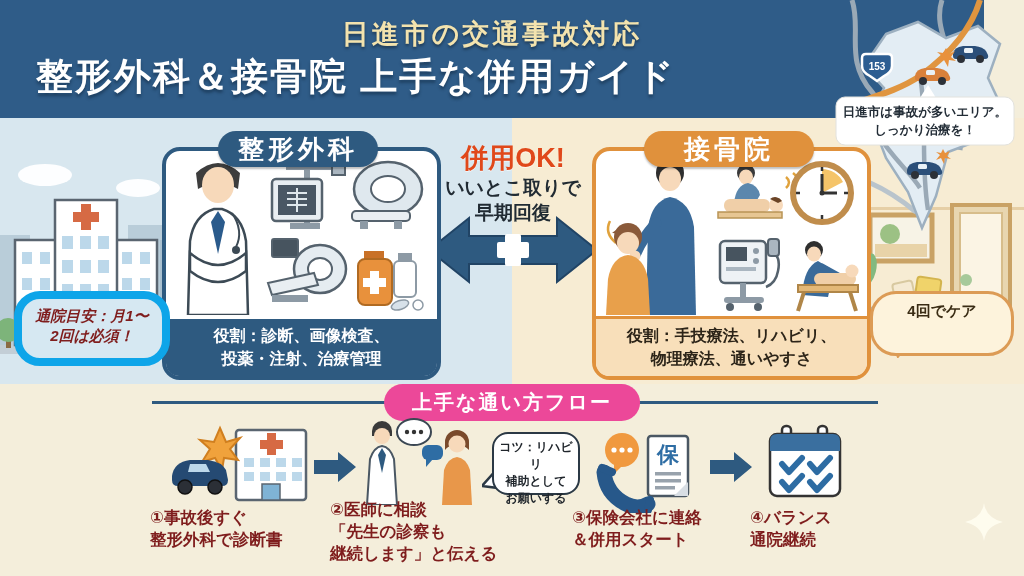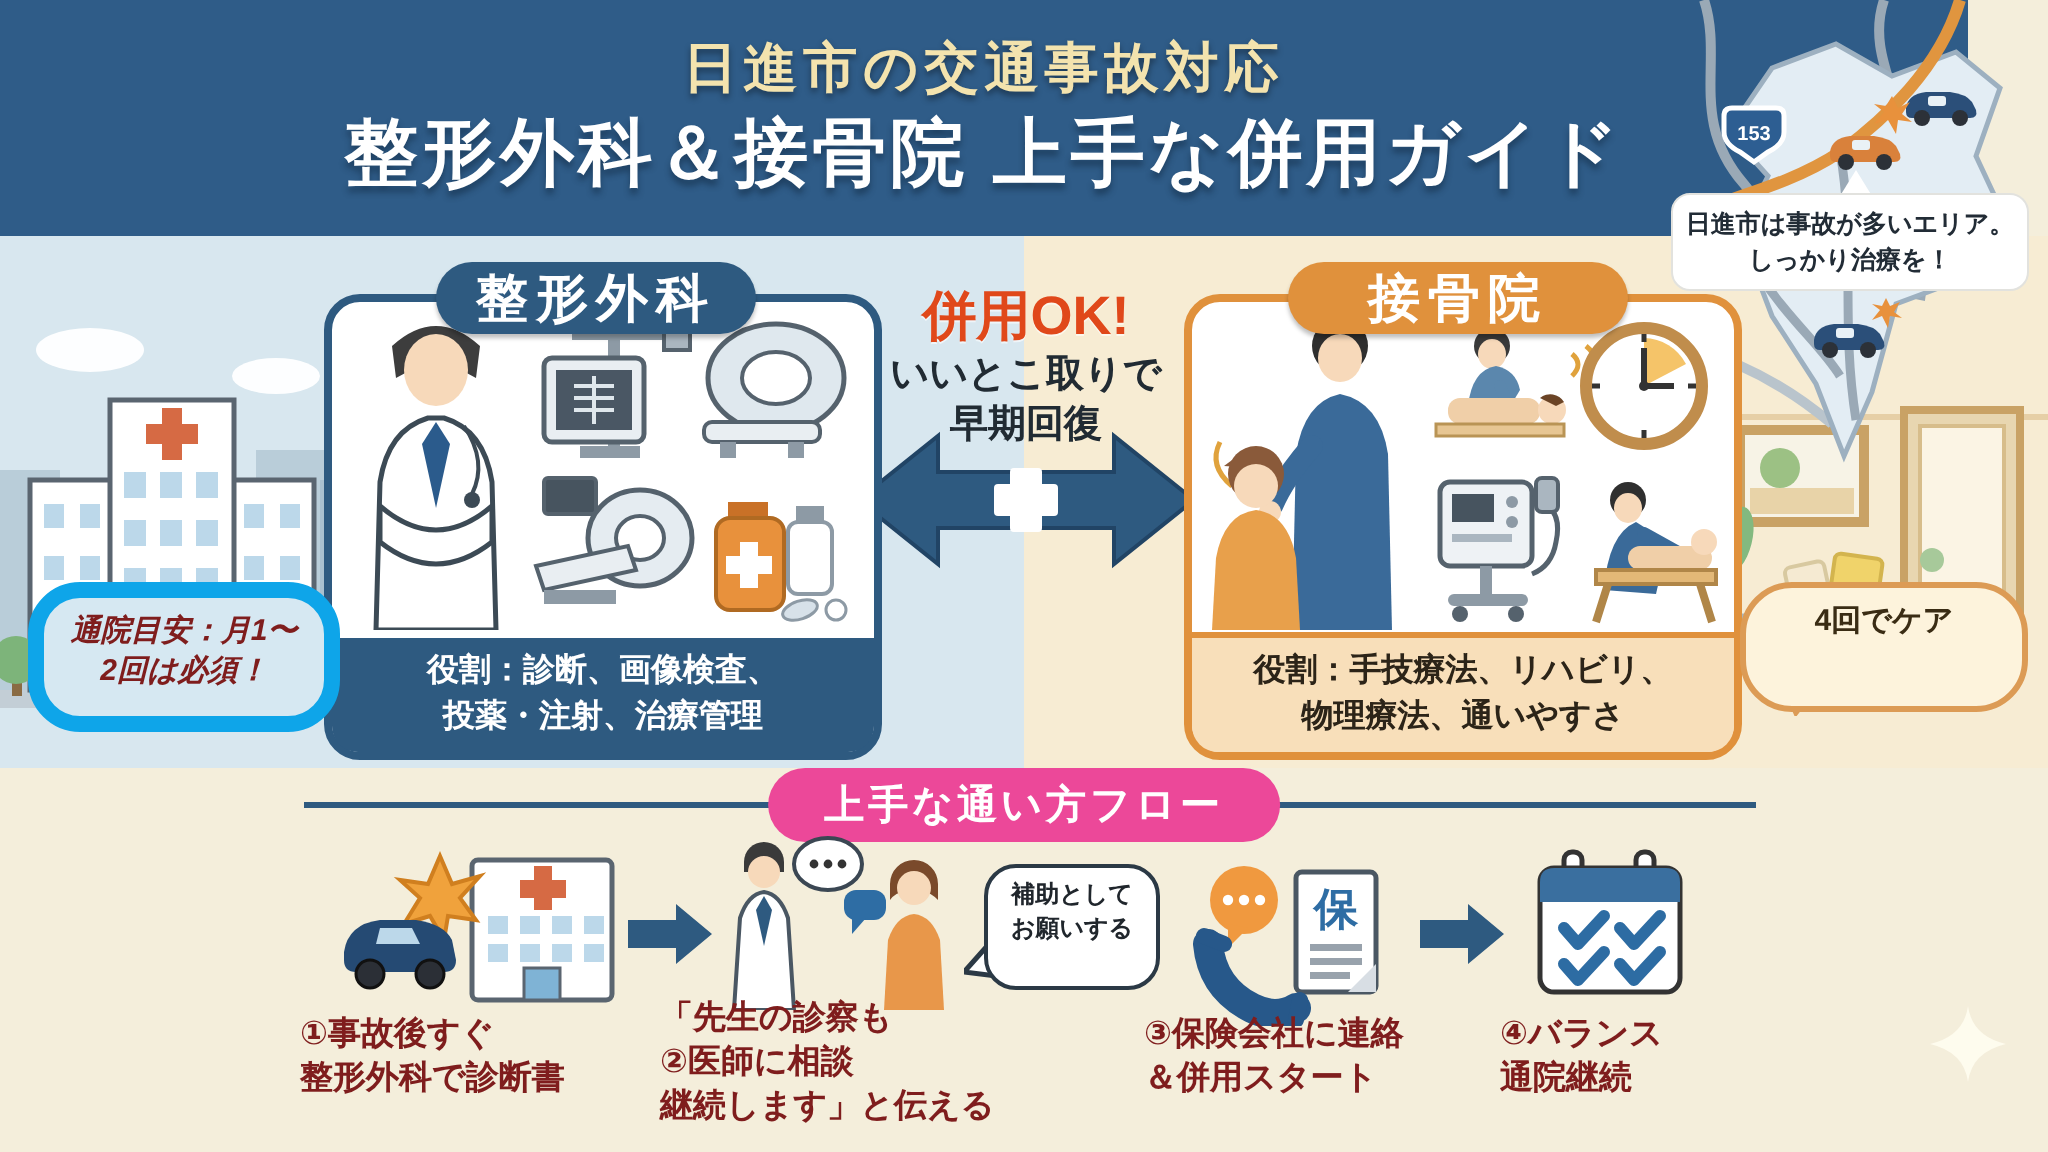--- a/index.html
+++ b/index.html
@@ -4,23 +4,23 @@
 <style>
   html,body{margin:0;padding:0;background:#fff;}
   .stage{position:relative;width:1024px;height:576px;overflow:hidden;
          font-family:"Liberation Sans","DejaVu Sans",sans-serif;background:#f4eedb;}
   .abs{position:absolute;}
   
   .header{position:absolute;left:0;top:0;width:984px;height:118px;background:#2f5c88;}
   .header-sub{position:absolute;left:0;top:16px;width:100%;text-align:center;
               font-size:27px;font-weight:bold;color:#f3e3ae;letter-spacing:3px;
               text-shadow:0 2px 3px rgba(0,0,0,.4);}
-  .header-title{position:absolute;left:0;top:52px;width:100%;text-align:center;
+  .header-title{position:absolute;left:0;top:52px;width:100%;text-align:left;
               font-size:37px;font-weight:bold;color:#ffffff;letter-spacing:2px;
-              text-shadow:0 3px 3px rgba(10,30,50,.45);}
+              text-shadow:0 3px 3px rgba(10,30,50,.45);padding-left:36px;}
   
   .bg-left{position:absolute;left:0;top:118px;width:512px;height:266px;background:#d8e7ef;}
   .bg-right{position:absolute;left:512px;top:118px;width:512px;height:266px;background:#f7ecd3;}
   
   .card{position:absolute;top:147px;width:271px;height:225px;background:#fff;border-radius:18px;}
   .card-blue{left:162px;border:4px solid #2e5a80;}
   .card-orange{left:592px;border:4px solid #e0913c;}
   .card-band{position:absolute;left:0;right:0;bottom:0;border-radius:0 0 13px 13px;
              text-align:center;font-weight:bold;font-size:16px;line-height:1.45;padding:5px 0 6px;margin-top:16px;}
   .band-blue{background:#2e5a80;color:#fff;}
@@ -385,29 +385,30 @@
       <rect x="60" y="30" width="21" height="15" rx="6" fill="#2e6da4"></rect>
       <polygon points="64,44 71,44 64,52" fill="#2e6da4"></polygon>
     </g>
     <g>
       <path d="M83 27 a12 12 0 0 1 24 0 v8 q-4 -4 -7 -4 h-10 q-4 0 -7 4 z" fill="#7a4a2b"></path>
       <circle cx="95" cy="29" r="8.5" fill="#f7d9ba"></circle>
       <path d="M80 90 L82 55 Q86 43 95 42 Q104 43 108 55 L110 90 Z" fill="#e8974a"></path>
     </g>
   </svg>
   <div class="step-label" style="left:330px;top:499px;width:196px">
+    <div>②医師に相談</div>
     <div>「先生の診察も</div>
-    <div>②医師に相談</div>
     <div>継続します」と伝える</div>
   </div>
 
   <svg class="abs" style="left:482px;top:468px" width="18" height="22" viewBox="0 0 18 22">
     <polygon points="16,0 16,20 0,18" fill="#ffffff" stroke="#2b3945" stroke-width="2.5"></polygon>
   </svg>
   <div class="tip-bubble">
+    <div>コツ：リハビリ</div>
     <div>補助として</div>
     <div>お願いする</div>
   </div>
 
   <svg class="abs" style="left:592px;top:428px" width="105" height="85" viewBox="0 0 105 85">
     <g>
       <rect x="56" y="8" width="40" height="60" rx="3" fill="#ffffff" stroke="#4a5763" stroke-width="2.5"></rect>
       <text x="76" y="34" text-anchor="middle" font-size="22" font-weight="bold" fill="#2e6da4">保</text>
       <rect x="63" y="44" width="26" height="3.5" fill="#98a2ac"></rect>
       <rect x="63" y="51" width="26" height="3.5" fill="#98a2ac"></rect>

